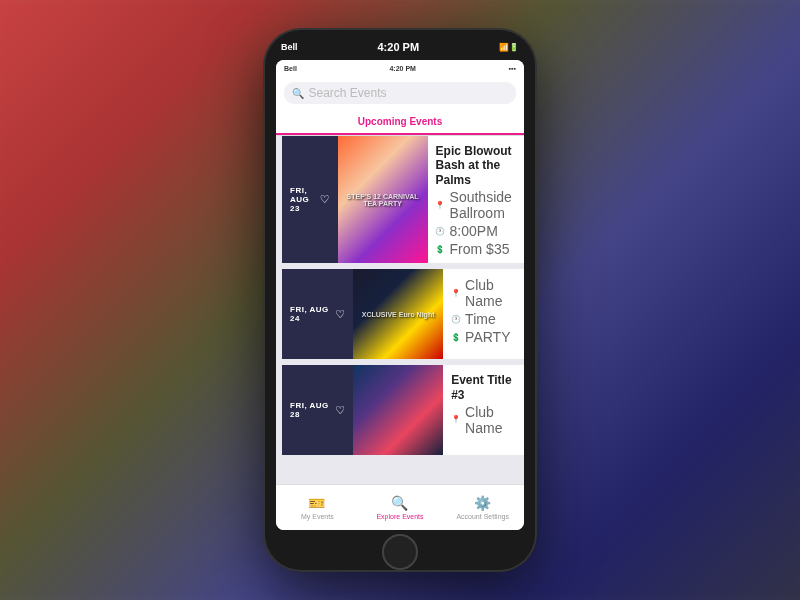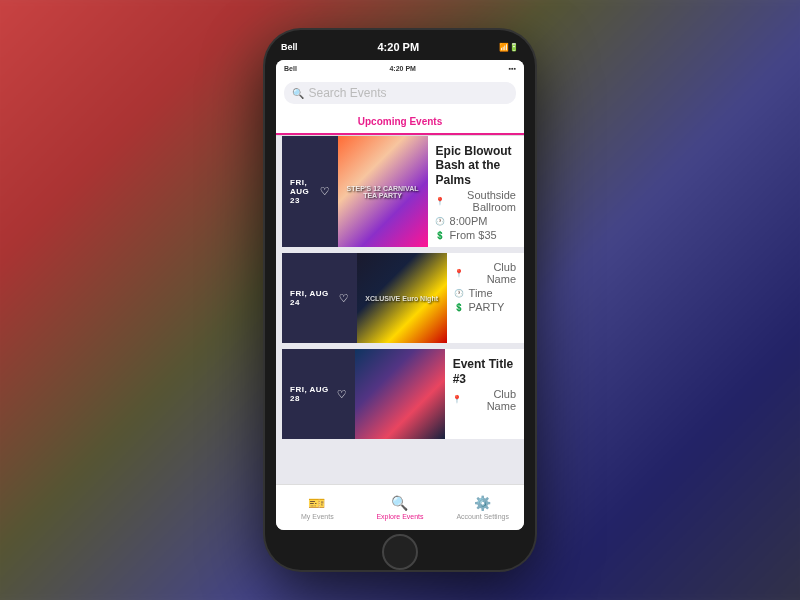--- a/index.html
+++ b/index.html
@@ -199,23 +199,22 @@
     .event-meta-row {
       display: flex;
       align-items: center;
       gap: 4px;
     }
     .meta-icon { font-size: 8px; }
     .meta-icon.pin { color: #e91e8c; }
     .meta-icon.clock { color: #8bc34a; }
     .meta-icon.dollar { color: #4caf50; }
     .meta-text {
-      font-size: 11px;
+      font-size: 14px;
       color: #666;
-      text-align: right;
     }
     
     .bottom-nav {
       background: #fff;
       border-top: 1px solid #ddd;
       display: flex;
       height: 46px;
       flex-shrink: 0;
     }
     .nav-item {

